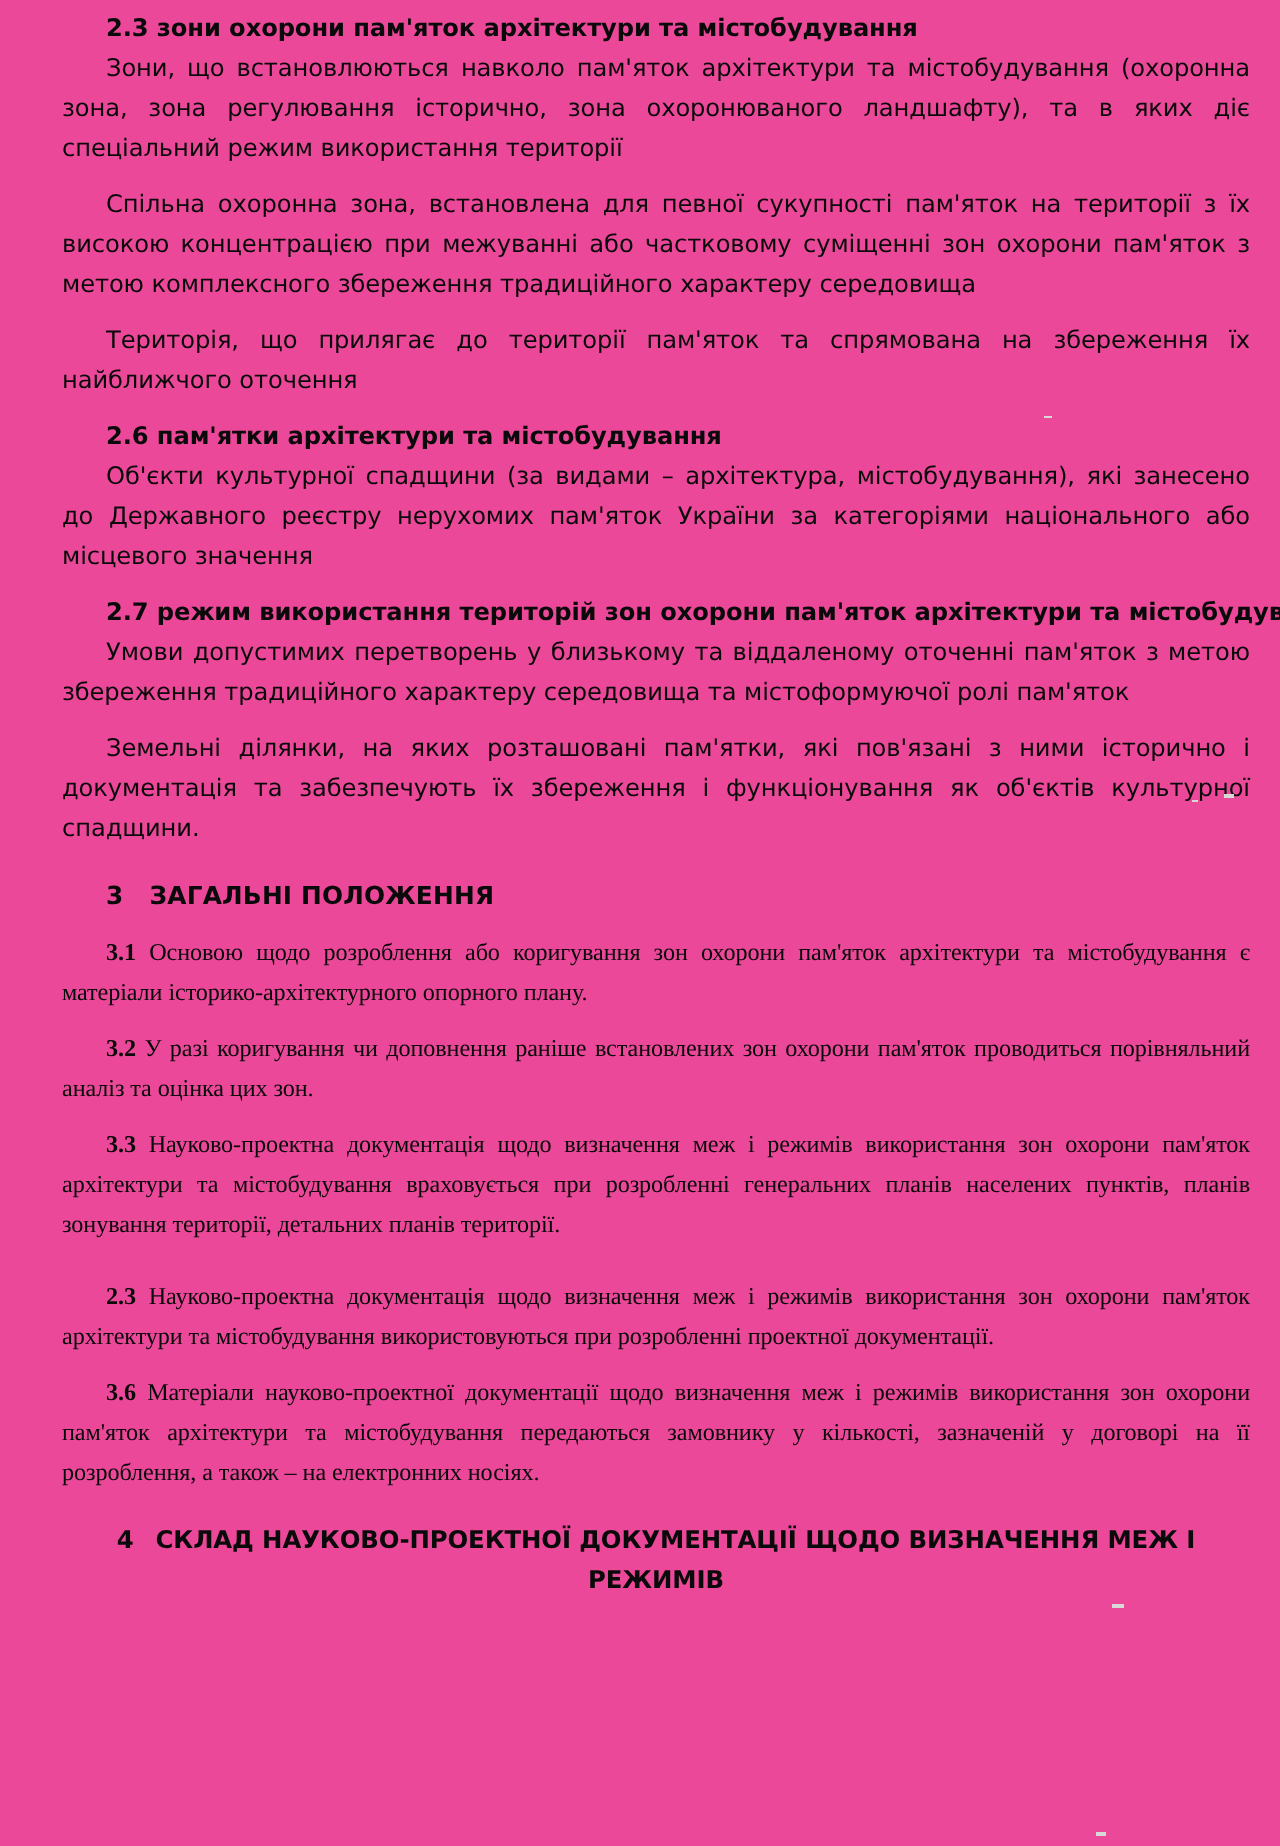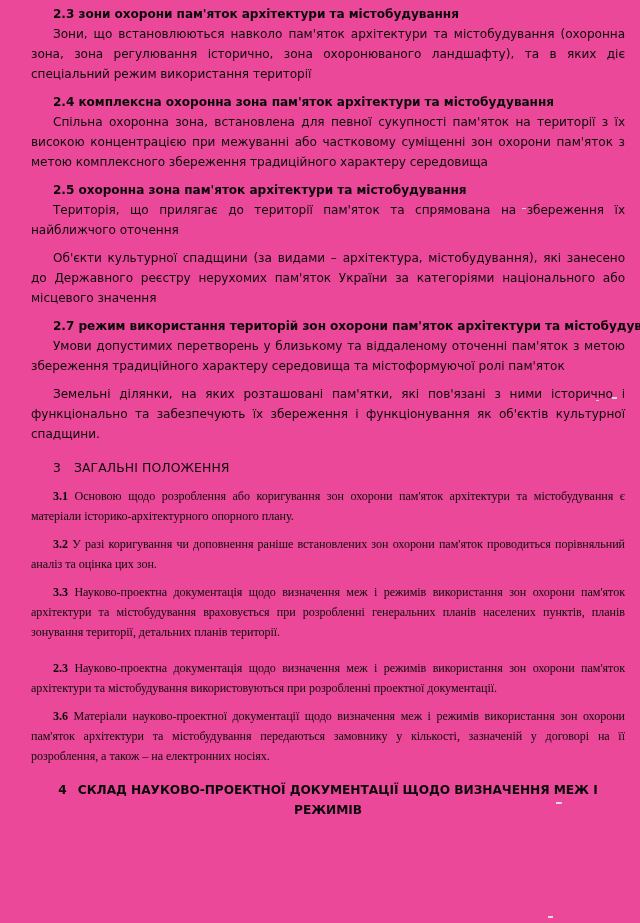--- a/index.html
+++ b/index.html
@@ -41,21 +41,21 @@
     text-align: justify;
     text-justify: inter-word;
     text-indent: 22px;
     margin: 0;
     letter-spacing: -0.05px;
   }
   .gap-sm { height: 8px; }
   .gap-lg { height: 14px; }
   .sec-head {
     font-size: 12.4px;
-    font-weight: normal;
+    font-weight: bold;
     line-height: 20px;
     margin: 0;
     text-indent: 22px;
     letter-spacing: 0.1px;
   }
   .sec-head .num { margin-right: 13px; }
   .sec-head-center {
     font-size: 12.2px;
     font-weight: bold;
     line-height: 20px;
@@ -91,36 +91,35 @@
   <div class="speck" style="left:522px;top:208px;width:4px;height:1px;"></div>
   <div class="speck" style="left:612px;top:397px;width:5px;height:2px;"></div>
   <div class="speck" style="left:596px;top:400px;width:3px;height:1px;"></div>
   <div class="speck" style="left:556px;top:802px;width:6px;height:2px;"></div>
   <div class="speck" style="left:548px;top:916px;width:5px;height:2px;"></div>
 
   <p class="term-head">2.3 зони охорони пам'яток архітектури та містобудування</p>
   <p class="body-par">Зони, що встановлюються навколо пам'яток архітектури та містобудування (охоронна зона, зона регулювання історично, зона охоронюваного ландшафту), та в яких діє спеціальний режим використання території</p>
   <div class="gap-sm"></div>
 
-  <p class="term-head">2.4 комплексна охоронна зона пам'яток архітектури та містобудування</p>
   <p class="body-par">Спільна охоронна зона, встановлена для певної сукупності пам'яток на території з їх високою концентрацією при межуванні або частковому суміщенні зон охорони пам'яток з метою комплексного збереження традиційного характеру середовища</p>
   <div class="gap-sm"></div>
 
-  <p class="term-head">2.5 охоронна зона пам'яток архітектури та містобудування</p>
   <p class="body-par">Територія, що прилягає до території пам'яток та спрямована на збереження їх найближчого оточення</p>
   <div class="gap-sm"></div>
 
+  <p class="term-head">2.6 пам'ятки архітектури та містобудування</p>
   <p class="body-par">Об'єкти культурної спадщини (за видами – архітектура, містобудування), які занесено до Державного реєстру нерухомих пам'яток України за категоріями національного або місцевого значення</p>
   <div class="gap-sm"></div>
 
   <p class="term-head">2.7 режим використання територій зон охорони пам'яток архітектури та містобудування</p>
   <p class="body-par">Умови допустимих перетворень у близькому та віддаленому оточенні пам'яток з метою збереження традиційного характеру середовища та містоформуючої ролі пам'яток</p>
   <div class="gap-sm"></div>
 
-  <p class="body-par">Земельні ділянки, на яких розташовані пам'ятки, які пов'язані з ними історично і функціонально та забезпечують їх збереження і функціонування як об'єктів культурної спадщини.</p>
+  <p class="body-par">Земельні ділянки, на яких розташовані пам'ятки, які пов'язані з ними історично і документація та забезпечують їх збереження і функціонування як об'єктів культурної спадщини.</p>
 
   <div class="gap-lg"></div>
 
   <p class="sec-head">
     <span class="num">3</span><span>ЗАГАЛЬНІ ПОЛОЖЕННЯ</span>
   </p>
   <div class="gap-sm"></div>
 
   <p class="clause">
     <span class="cn">3.1</span>

